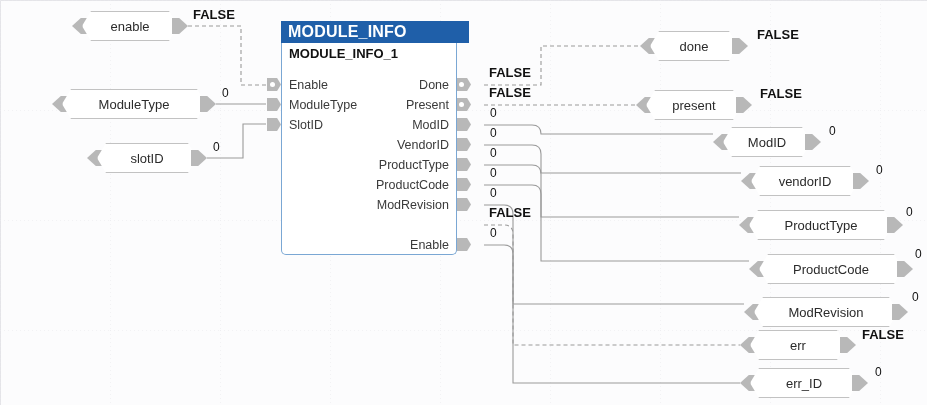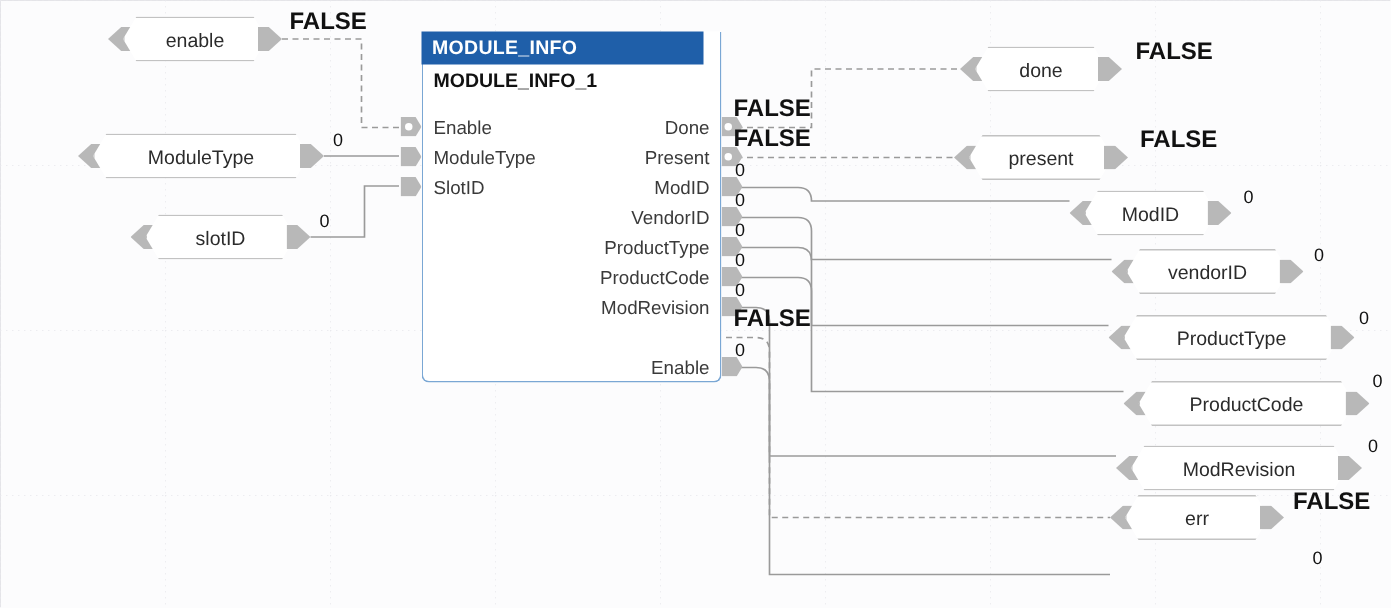--- a/index.html
+++ b/index.html
@@ -22,32 +22,32 @@
     background-position:0 0, 0 0;
   }
   
   #grid{position:absolute;left:0;top:0;width:927px;height:405px;pointer-events:none;}
 
   
   #wires{position:absolute;left:0;top:0;width:927px;height:405px;}
 
   
   #fb{
-    position:absolute;left:281px;top:21px;width:200px;height:234px;
+    position:absolute;left:281px;top:21px;width:176px;height:234px;
     border:1px solid #7aa7d4;
     border-top:none;
     background:#ffffff;
     border-radius:0 0 5px 5px;
     box-sizing:border-box;
   }
   #fb-header{
     position:absolute;left:281px;top:21px;width:188px;height:22px;
     background:#1f5fa9;
     color:#ffffff;
-    font-size:13px;font-weight:bold;
+    font-size:16px;font-weight:bold;
     line-height:22px;
     padding-left:7px;
     box-sizing:border-box;
     letter-spacing:.2px;
   }
   #fb-instance{
     position:absolute;left:0;top:22px;width:100%;
     font-size:13px;font-weight:bold;color:#111;
     padding-left:7px;box-sizing:border-box;
     line-height:22px;
@@ -96,21 +96,21 @@
   }
   .node .cap.l{left:0;clip-path:polygon(0 50%,55% 0,100% 0,100% 100%,55% 100%);}
   .node .cap.r{right:0;clip-path:polygon(0 0,45% 0,100% 50%,45% 100%,0 100%);}
   .node .label{
     position:relative;z-index:3;font-size:13px;color:#2b2b2b;
     white-space:nowrap;
   }
 
   
   .val{
-    position:absolute;font-size:16px;font-weight:bold;color:#111;
+    position:absolute;font-size:13px;font-weight:bold;color:#111;
     white-space:nowrap;line-height:12px;
   }
   .val.num{font-size:12px;font-weight:normal;}
 </style>
 </head>
 <body>
 
 <div id="canvas">
 
   <svg id="grid">
@@ -300,15 +300,21 @@
   <div class="val num" style="left:912px;top:291px;">0</div>
 
   <div class="node" style="left:740px;top:330px;width:116px;">
     <span class="cap l"></span>
     <span class="hex"></span>
     <span class="cap r"></span>
     <span class="label">err</span>
   </div>
   <div class="val" style="left:862px;top:329px;">FALSE</div>
 
+  <div class="node" style="left:740px;top:368px;width:128px;">
+    <span class="cap l"></span>
+    <span class="hex"></span>
+    <span class="cap r"></span>
+    <span class="label">err_ID</span>
+  </div>
   <div class="val num" style="left:875px;top:366px;">0</div>
 
 </div>
 
 </body></html>

